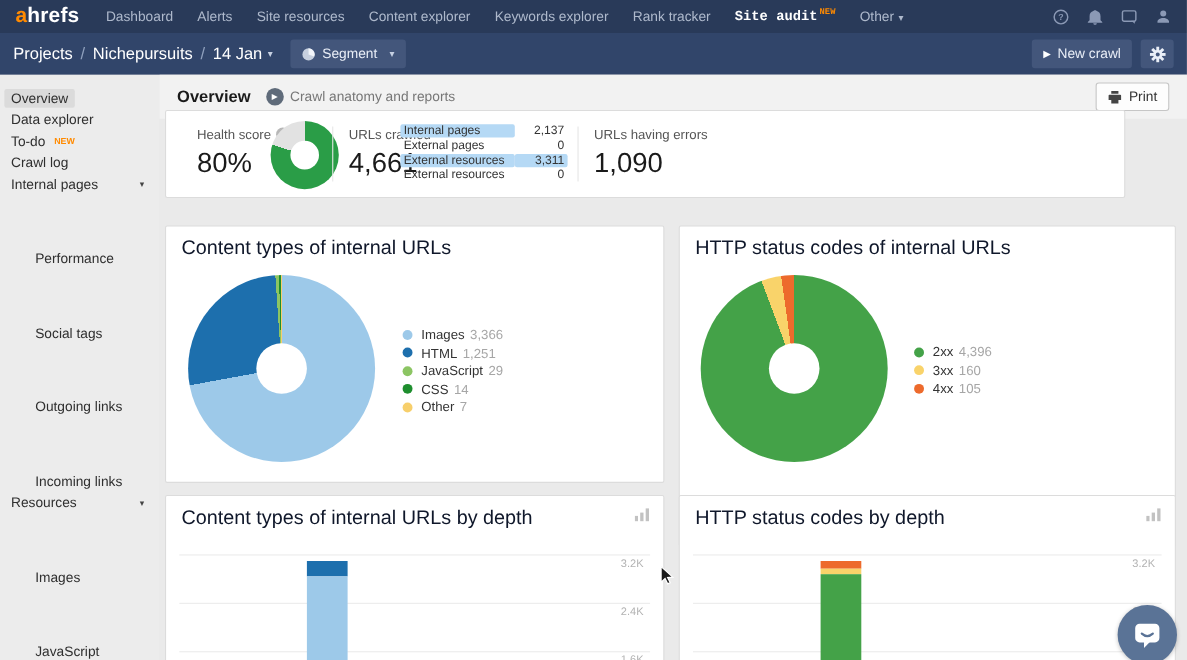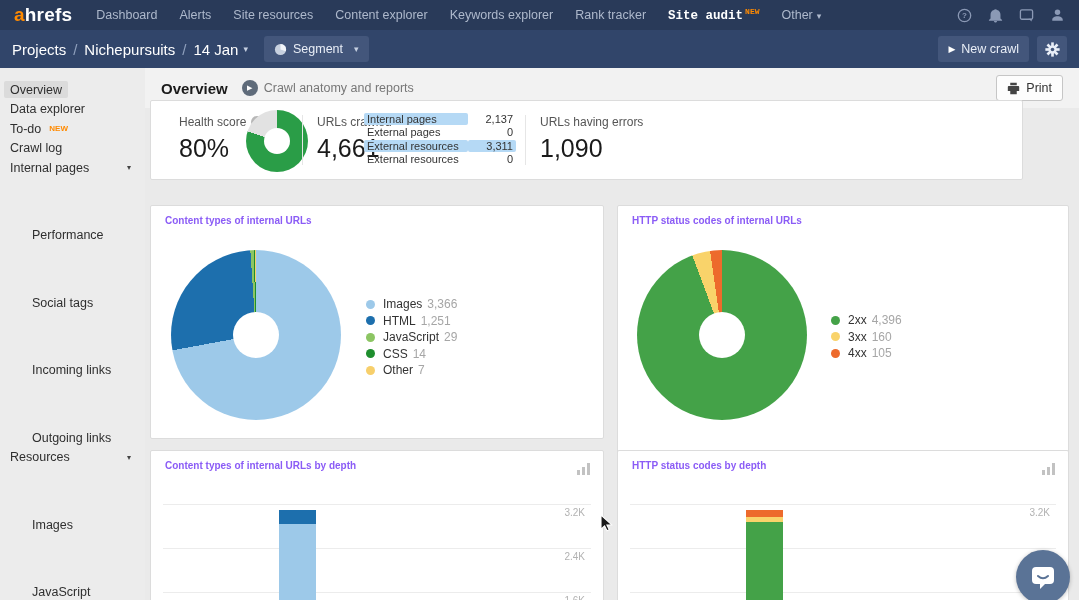--- a/index.html
+++ b/index.html
@@ -49,21 +49,21 @@
   .page-header{position:absolute;top:0;left:0;right:0;height:40px;background:#f2f2f2;
           display:flex;align-items:center;padding:0 16px;box-sizing:border-box;}
   .page-title{font-size:15px;font-weight:700;color:#1a1a1a;margin-right:14px;}
   .subtitle{display:flex;align-items:center;gap:6px;color:#777;font-size:12.5px;cursor:pointer;}
   .play-circle{width:16px;height:16px;border-radius:50%;background:#5f6b7a;color:#fff;font-size:7px;
           display:flex;align-items:center;justify-content:center;}
   .print-btn{margin-left:auto;background:#fdfdfd;border:1px solid #c6c6c6;border-radius:3px;height:24px;
           padding:0 10px;display:flex;align-items:center;gap:6px;font-size:12.5px;color:#333;cursor:pointer;}
 
   .card{position:absolute;background:#fff;border:1px solid #dcdcdc;border-radius:2px;box-sizing:border-box;}
-  .card-title{position:absolute;top:9px;left:14px;font-size:10px;font-weight:700;color:#8b5cf6;}
+  .card-title{position:absolute;top:9px;left:14px;font-size:18px;font-weight:400;color:#0f172a;}
   .corner-icon{position:absolute;top:10px;right:12px;cursor:pointer;opacity:.6;}
 
   
   #health-card{left:5px;top:32px;width:873px;height:80px;}
   .stat-label{position:absolute;font-size:12px;color:#555;display:flex;align-items:center;gap:5px;}
   .stat-value{position:absolute;font-size:25px;color:#1a1a1a;}
   .info-dot{width:12px;height:12px;border-radius:50%;background:#b7b7b7;color:#fff;font-size:8px;
           display:inline-flex;align-items:center;justify-content:center;cursor:pointer;}
   .vdiv{position:absolute;top:14px;bottom:14px;width:1px;background:#e6e6e6;}
   .donut{position:absolute;border-radius:50%;}
@@ -203,24 +203,24 @@
       <span class="lbl">Internal pages</span>
       <span class="side-caret">▾</span>
     </div>
     <div class="side-item indent">
       <span class="lbl">Performance</span>
     </div>
     <div class="side-item indent">
       <span class="lbl">Social tags</span>
     </div>
     <div class="side-item indent">
+      <span class="lbl">Outgoing links</span>
+    </div>
+    <div class="side-item indent">
       <span class="lbl">Incoming links</span>
-    </div>
-    <div class="side-item indent">
-      <span class="lbl">Outgoing links</span>
     </div>
     <div class="side-item">
       <span class="lbl">Resources</span>
       <span class="side-caret">▾</span>
     </div>
     <div class="side-item indent">
       <span class="lbl">Images</span>
     </div>
     <div class="side-item indent">
       <span class="lbl">JavaScript</span>

